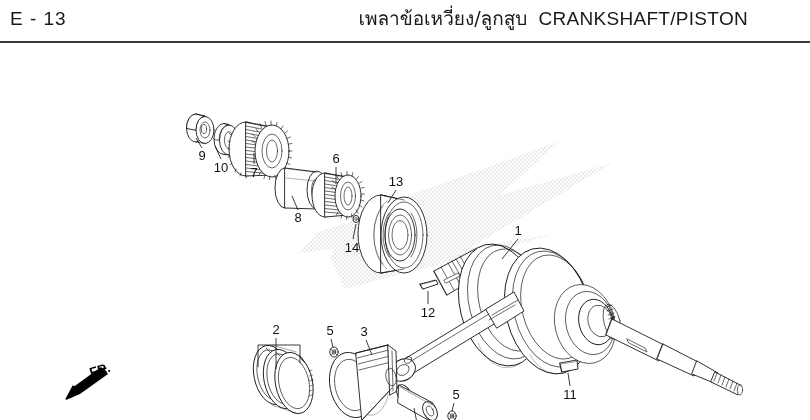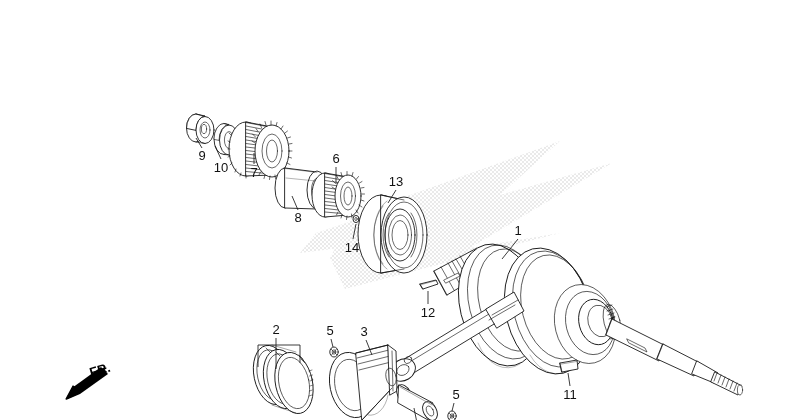--- a/index.html
+++ b/index.html
@@ -82,20 +82,27 @@
   .ln   { stroke:#1a1a1a; stroke-width:0.9; fill:none; stroke-linecap:round; stroke-linejoin:round; }
   .ln-t { stroke:#1a1a1a; stroke-width:0.65; fill:none; stroke-linecap:round; stroke-linejoin:round; }
   .fillw { fill:#ffffff; }
   .leader { stroke:#1a1a1a; stroke-width:0.85; fill:none; }
 </style>
 </head>
 <body>
 
 <div id="page">
 
+  <div id="header">
+    <div id="page-code">E - 13</div>
+    <div id="title-group">
+      <span id="title-thai">เพลาข้อเหวี่ยง/ลูกสูบ</span>
+      <span id="title-en">CRANKSHAFT/PISTON</span>
+    </div>
+  </div>
 
   <div id="diagram">
     <svg width="810" height="377" viewBox="0 0 810 377" xmlns="http://www.w3.org/2000/svg">
 
       <defs>
         <pattern id="halftone" width="4" height="4" patternUnits="userSpaceOnUse">
           <rect width="4" height="4" fill="#ffffff"></rect>
           <circle cx="1" cy="1" r="0.75" fill="#c9c9c9"></circle>
           <circle cx="3" cy="3" r="0.75" fill="#c9c9c9"></circle>
         </pattern>

